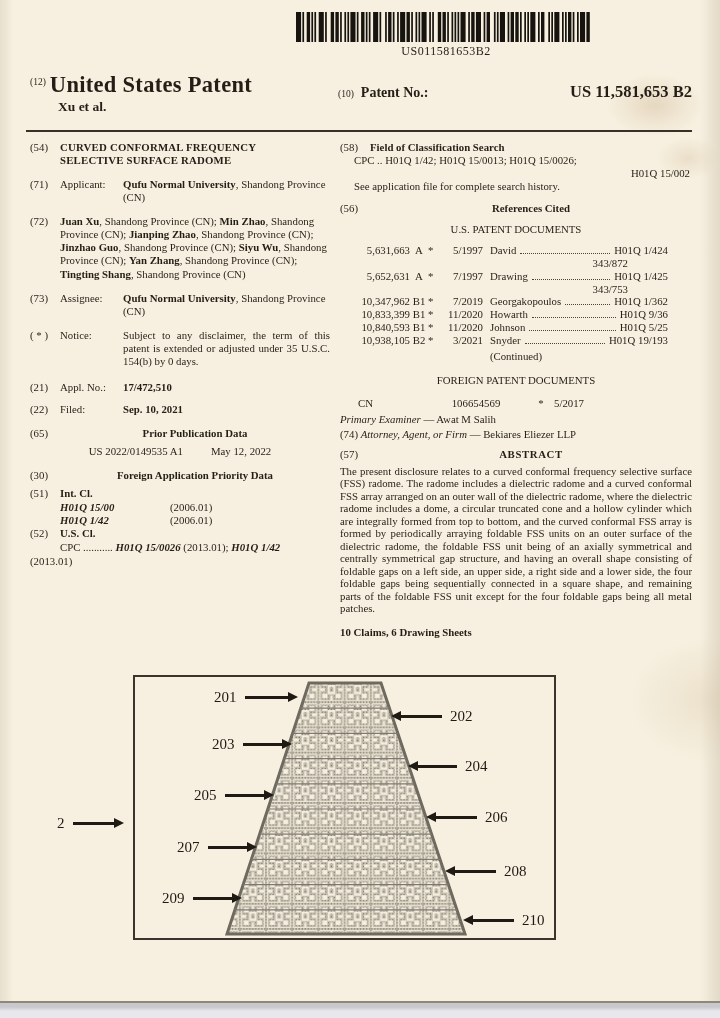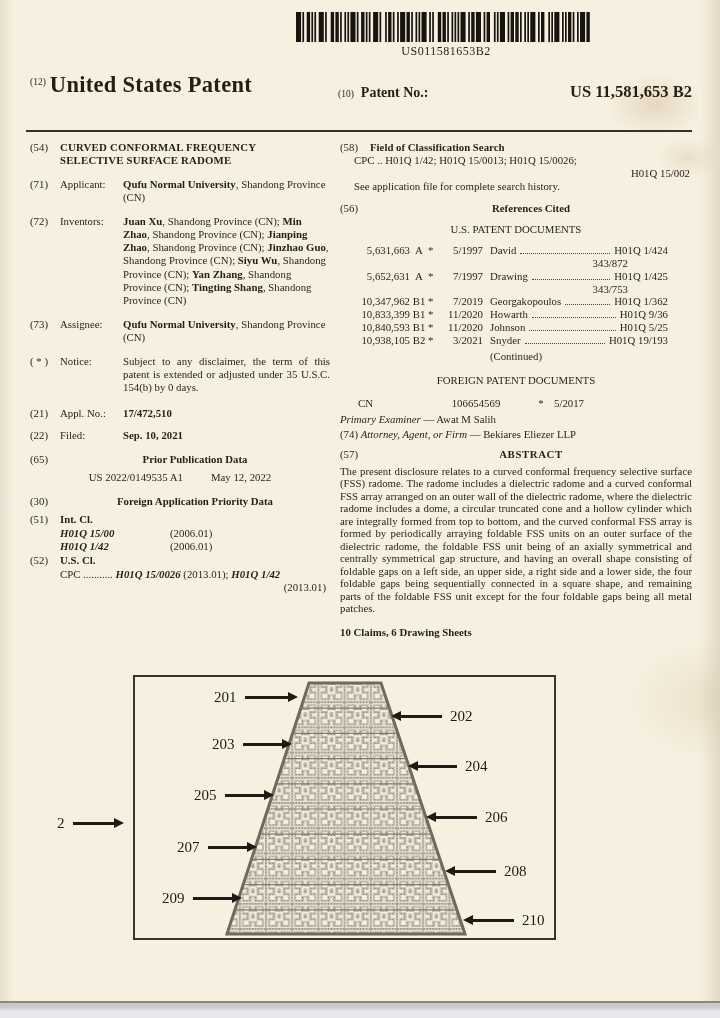--- a/index.html
+++ b/index.html
@@ -44,21 +44,21 @@
   .ghead{display:flex;margin-bottom:5px;}
   .chead{flex:1;text-align:center;font-weight:bold;}
   .pubrow{display:flex;justify-content:center;gap:28px;margin-bottom:11px;}
   .fprow{display:flex;align-items:baseline;margin:1px 4px 11px 6px;}
   .fp-date{flex:none;margin-right:12px;}
   .fp-country{flex:none;margin-right:6px;}
   .dotlead{flex:1;border-bottom:1.5px dotted #4c443a;margin:0 5px 2px 5px;}
   .iclrow{display:flex;margin-left:30px;}
   .icl{width:110px;flex:none;}
   .cpcwrap{margin-left:30px;}
-  .cpcline2{text-align:right;margin-right:4px;}
+  .cpcline2{margin-right:12px;}
   
   .ind14{margin-left:14px;}
   .rline2{text-align:right;margin-right:2px;}
   .note{margin-left:14px;margin-bottom:9px;}
   .subhead{text-align:center;margin:0 0 8px;}
   .mb8{margin-bottom:8px;}
   .citations{padding:0 24px 0 8px;}
   .cit{display:flex;align-items:baseline;line-height:1.18;}
   .c-num{width:62px;flex:none;text-align:right;}
   .c-kind{width:18px;flex:none;text-align:center;}
@@ -161,20 +161,21 @@
         <rect x="280.99999999999994" y="0" width="1.7" height="30" fill="#17130e"></rect>
         <rect x="283.99999999999994" y="0" width="5.1" height="30" fill="#17130e"></rect>
         <rect x="290.3999999999999" y="0" width="3.4" height="30" fill="#17130e"></rect>
       </svg>
   </div>
   <div class="bclabel">US011581653B2</div>
 
   <div class="hdr-left">
     <span class="scode">(12)</span>
     <span class="htitle">United States Patent</span>
+    <div class="hparty">Xu et al.</div>
   </div>
   <div class="hdr-right">
     <div class="hr-row">
       <span class="scode">(10)</span>
       <span>Patent No.:</span>
       <span class="hv1">US 11,581,653 B2</span>
     </div>
   </div>
   <div class="hrule"></div>
 
@@ -185,21 +186,20 @@
         <span class="code">(54)</span>
         <span class="fval fval54">CURVED CONFORMAL FREQUENCY SELECTIVE SURFACE RADOME</span>
       </div>
       <div class="row">
         <span class="code">(71)</span>
         <span class="flabel">Applicant:</span>
         <span class="fval"><b>Qufu Normal University</b><span>, Shandong Province (CN)</span></span>
       </div>
       <div class="row">
         <span class="code">(72)</span>
-        <span class="flabel">Inventors:</span>
         <span class="fval"><b>Juan Xu</b>, Shandong Province (CN); <b>Min Zhao</b>, Shandong Province (CN); <b>Jianping Zhao</b>, Shandong Province (CN); <b>Jinzhao Guo</b>, Shandong Province (CN); <b>Siyu Wu</b>, Shandong Province (CN); <b>Yan Zhang</b>, Shandong Province (CN); <b>Tingting Shang</b>, Shandong Province (CN)</span>
       </div>
       <div class="row">
         <span class="code">(73)</span>
         <span class="flabel">Assignee:</span>
         <span class="fval"><b>Qufu Normal University</b><span>, Shandong Province (CN)</span></span>
       </div>
       <div class="row" style="margin-bottom:13px;">
         <span class="code">( * )</span>
         <span class="flabel">Notice:</span>

